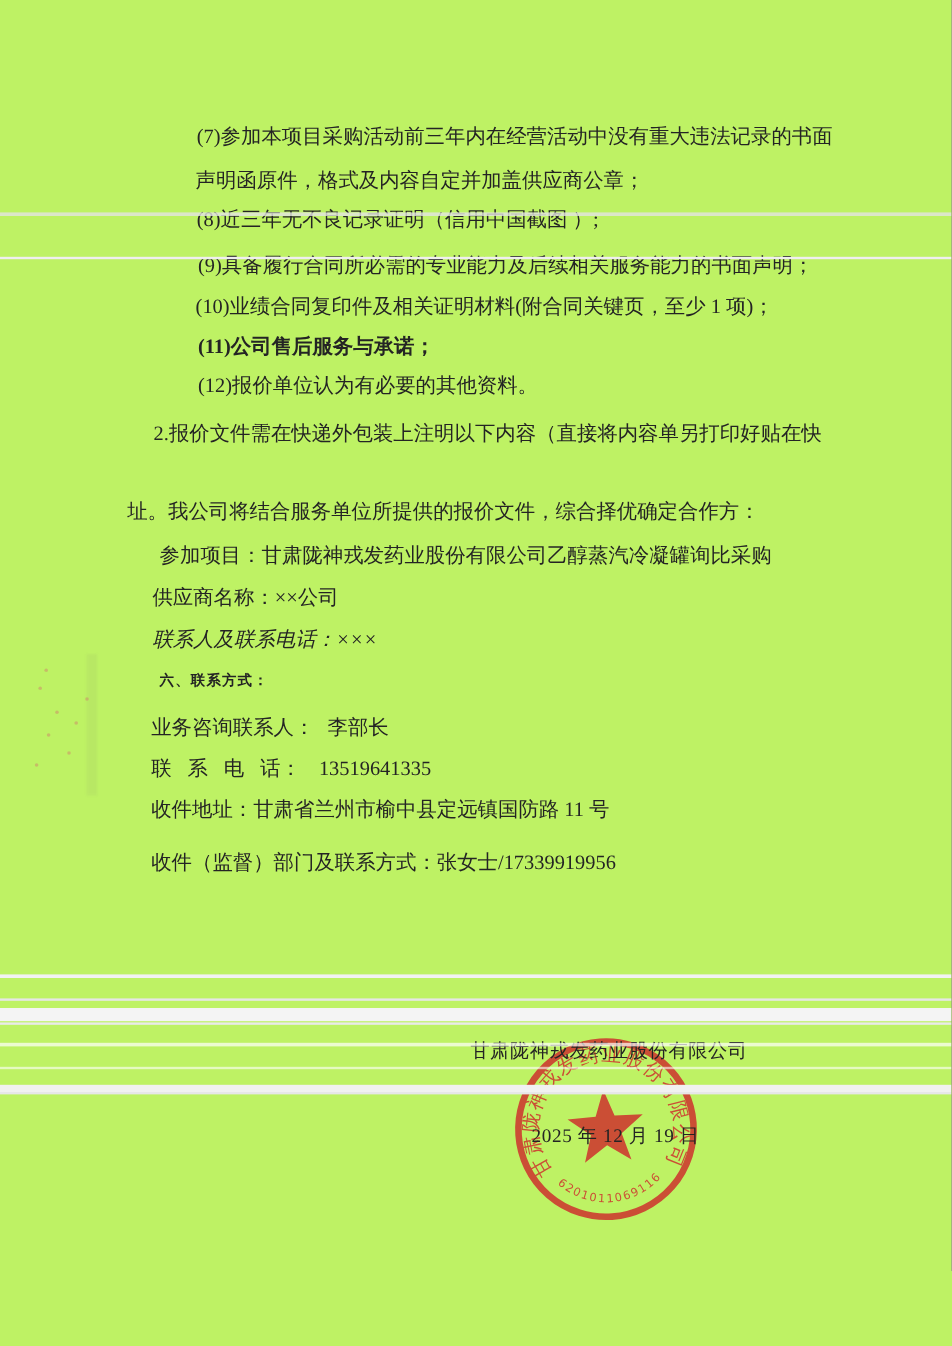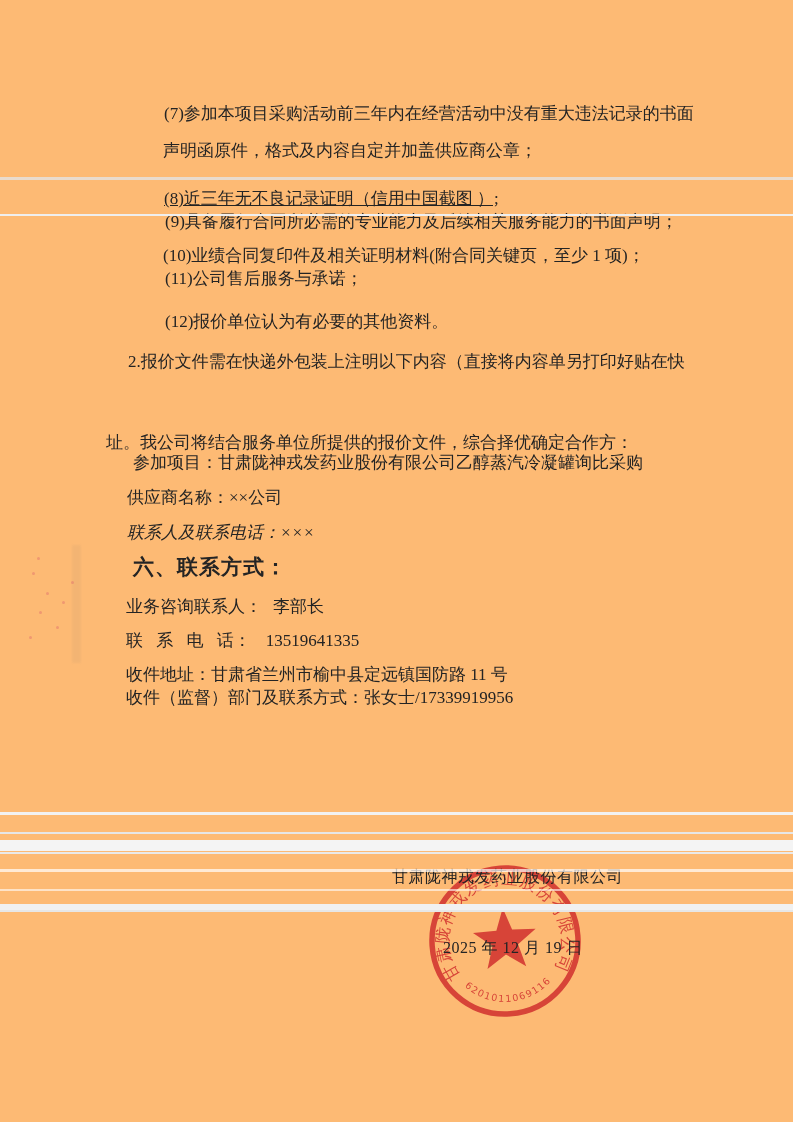--- a/index.html
+++ b/index.html
@@ -1,19 +1,19 @@
 <!DOCTYPE html>
 <html><head>
 <meta charset="utf-8">
 <style>
   html,body{margin:0;padding:0;background:#888;}
   .page{
     position:relative;
     width:793px;height:1122px;
-    background:#fdba74;
+    background:#bef264;
     overflow:hidden;
     font-family:"Liberation Serif","DejaVu Serif",serif;
     color:#242424;
   }
   
   .streak{position:absolute;left:0;width:793px;z-index:5;pointer-events:none;}
   .st1{top:177px;height:3px;background:#e3e3e3;opacity:.8;}
   .st2{top:214px;height:2px;background:#efefef;}
   .st3{top:812px;height:3px;background:#f2f2f2;}
   .st4{top:832px;height:2px;background:#e6e6e6;}
@@ -26,36 +26,36 @@
   .smudge{position:absolute;left:72px;top:545px;width:9px;height:118px;background:rgba(120,120,120,.07);filter:blur(1px);z-index:1;}
   .speckle{position:absolute;width:3px;height:3px;border-radius:50%;background:rgba(215,90,110,.35);z-index:1;}
   .sp1{left:32px;top:572px}.sp2{left:46px;top:592px}.sp3{left:39px;top:611px}
   .sp4{left:56px;top:626px}.sp5{left:29px;top:636px}.sp6{left:62px;top:601px}
   .sp7{left:71px;top:581px}.sp8{left:37px;top:557px}
 
   
   .line{position:absolute;white-space:nowrap;font-size:17px;line-height:22px;z-index:2;}
   .l-i7a{left:164px;top:103px;}
   .l-i7b{left:163px;top:140px;text-align:center;}
-  .l-i8 {left:164px;top:188px;text-decoration:underline;}
+  .l-i8 {left:164px;top:172px;}
   .l-i9 {left:165px;top:211px;}
   .l-i10{left:163px;top:245px;}
-  .l-i11{left:165px;top:268px;}
+  .l-i11{left:165px;top:278px;font-weight:bold;}
   .l-i12{left:165px;top:311px;}
   .l-p1 {left:128px;top:351px;text-align:center;}
   .l-p2 {left:106px;top:384px;}
-  .l-p3 {left:106px;top:416px;margin-top:16px;}
+  .l-p3 {left:106px;top:416px;}
   .l-proj{left:133px;top:452px;}
   .l-supp{left:127px;top:487px;}
   .l-cont{left:127px;top:522px;font-style:italic;}
-  .l-head{left:133px;top:556px;font-size:21px;font-weight:bold;letter-spacing:1px;}
+  .l-head{left:133px;top:556px;font-size:12px;font-weight:bold;letter-spacing:1px;}
   .l-biz {left:126px;top:596px;}
   .l-phone{left:126px;top:630px;}
   .l-addr{left:126px;top:664px;}
-  .l-supv{left:126px;top:687px;}
+  .l-supv{left:126px;top:708px;}
   .l-biz .val{margin-left:11px;}
   .l-phone .lbl{word-spacing:9px;}
   .l-phone .val{margin-left:15px;}
 
   
   .l-company{left:392px;top:866px;font-size:16px;letter-spacing:.5px;z-index:4;}
   .l-date{left:443px;top:937px;font-size:16px;letter-spacing:.5px;z-index:4;}
 
   
   .seal{position:absolute;left:420px;top:856px;z-index:3;}

